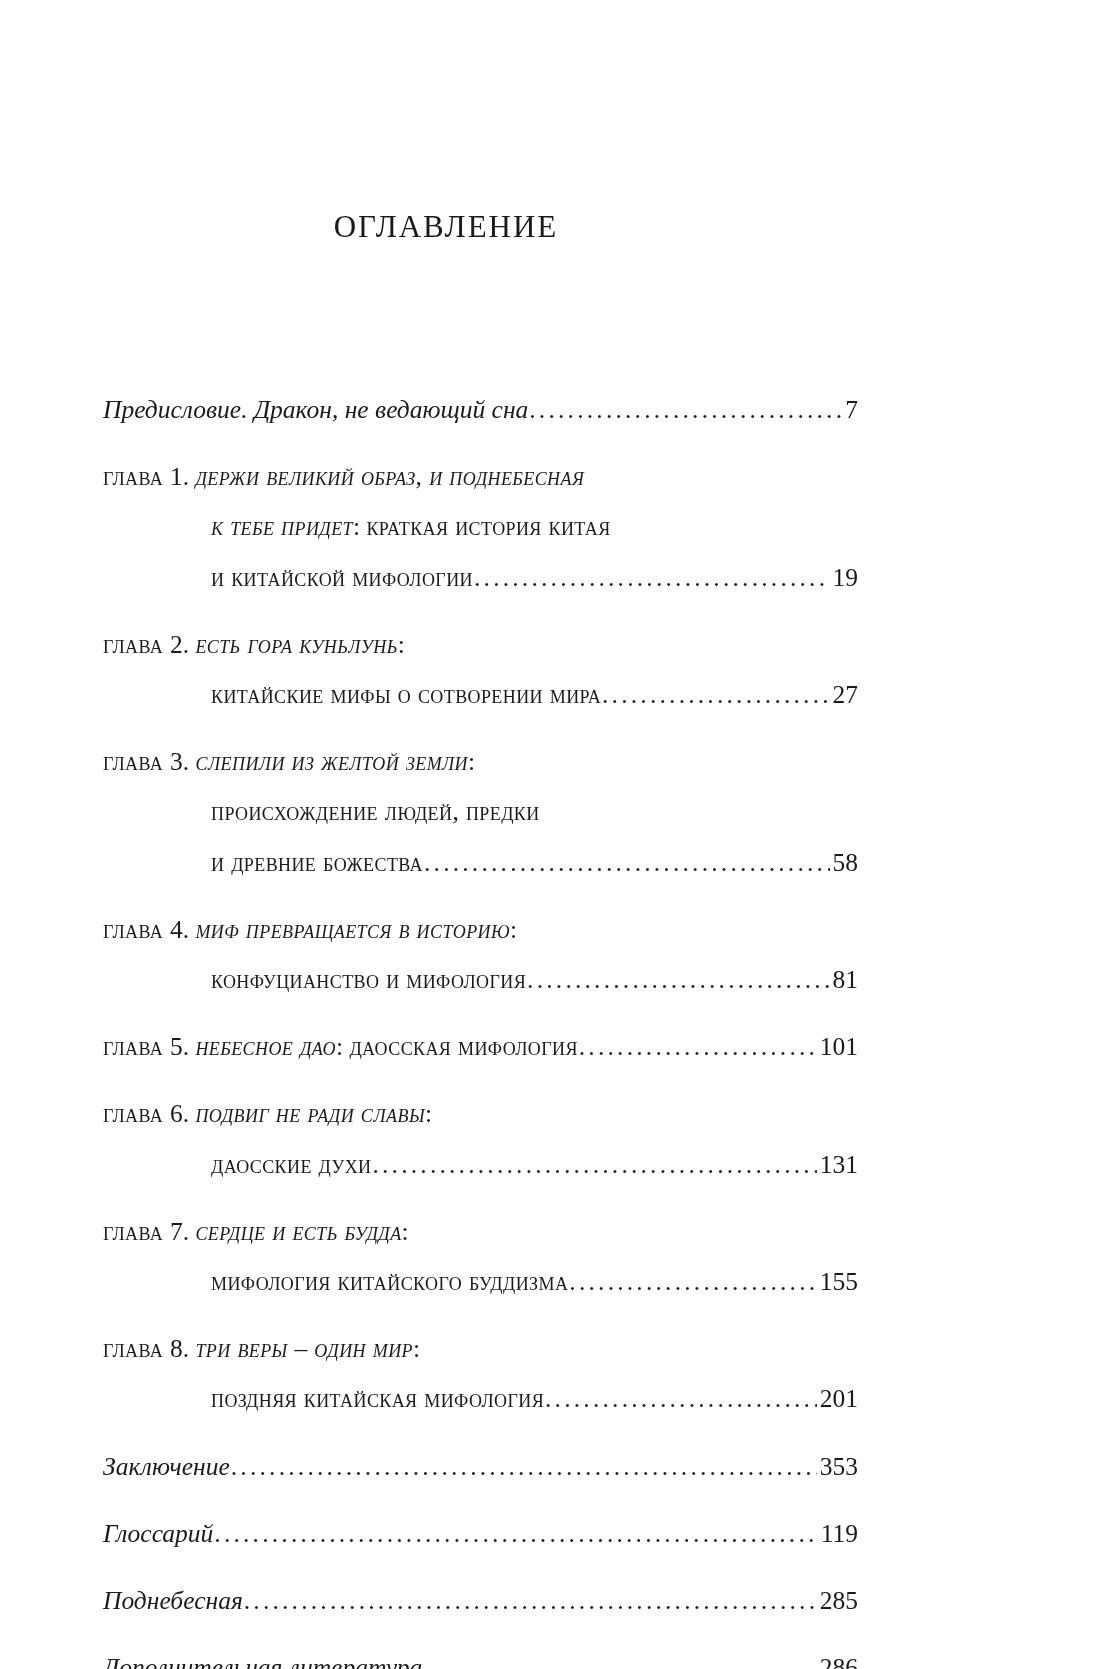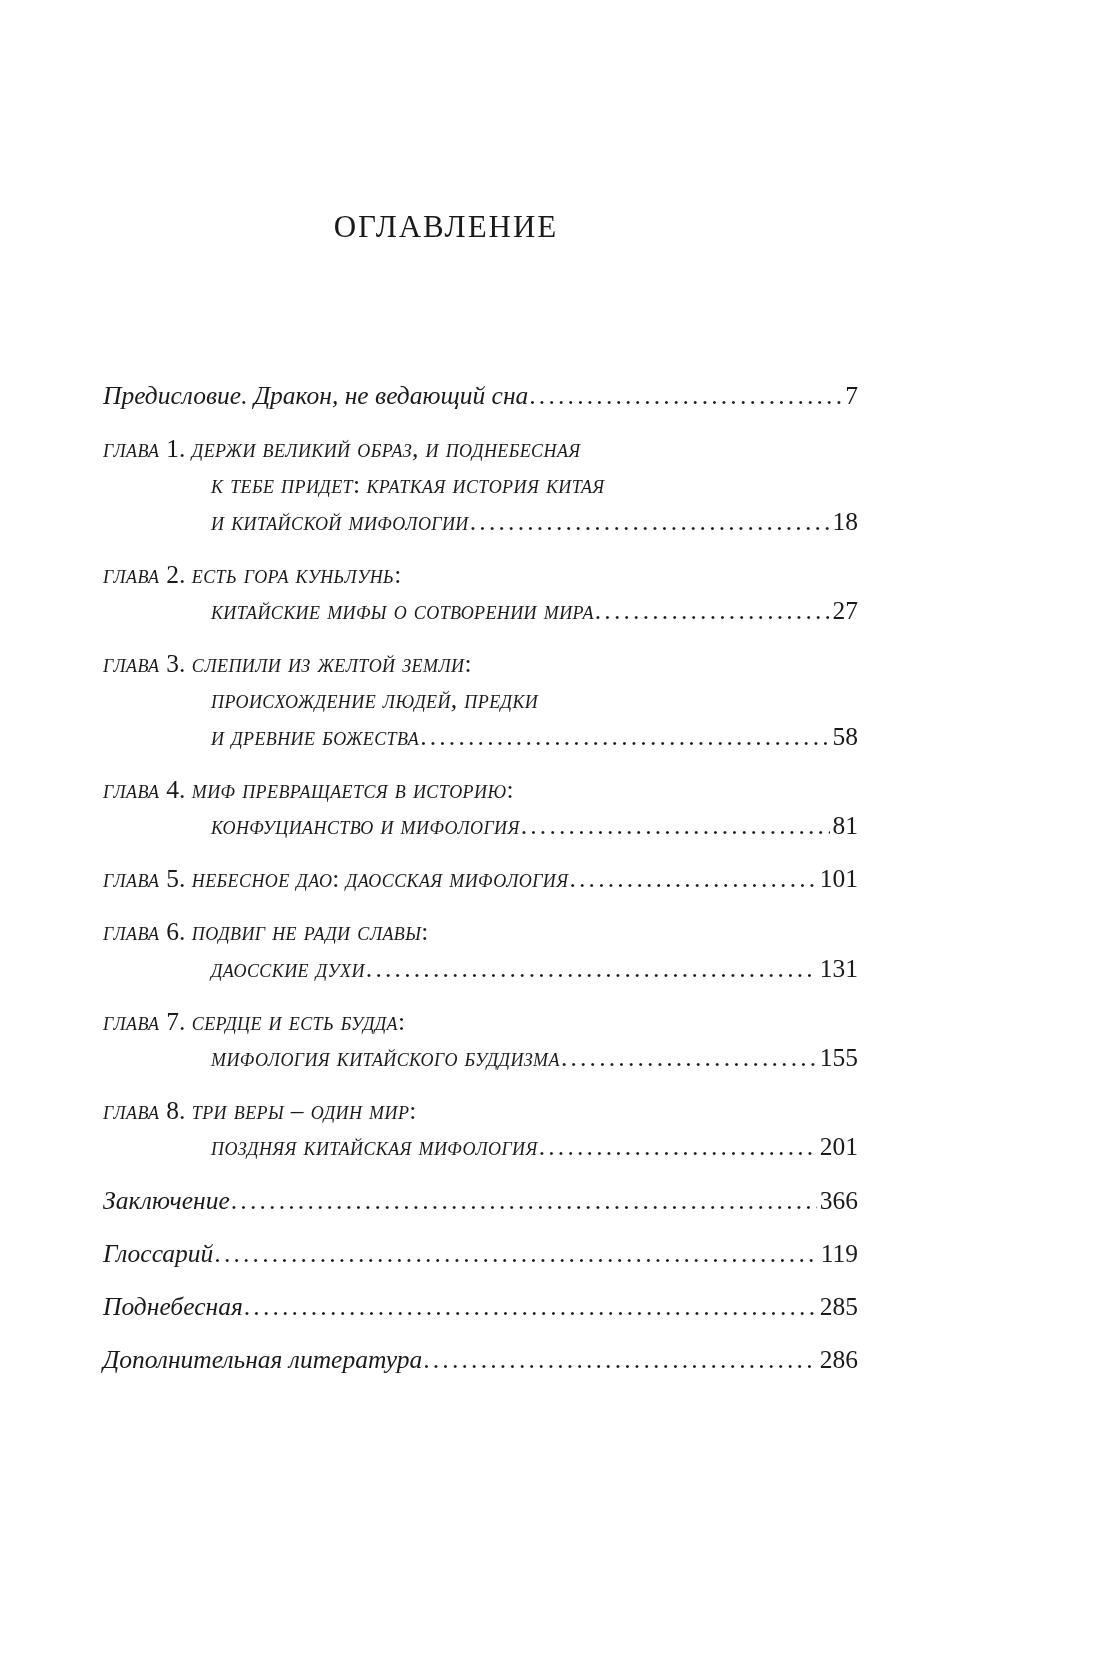--- a/index.html
+++ b/index.html
@@ -51,20 +51,21 @@
     width: 100%;
     font-size: 25.5px;
     line-height: 1.42;
     white-space: nowrap;
   }
   .entry .line.indent .txt {
     padding-left: 108px;
   }
   .txt {
     flex: 0 0 auto;
+    margin-top: 14px;
   }
   .leader {
     flex: 1 1 auto;
     overflow: hidden;
     white-space: nowrap;
     letter-spacing: 3.2px;
     font-size: 25.5px;
     margin: 0 1px 0 1px;
     color: #1a1a1a;
   }
@@ -73,21 +74,20 @@
     font-size: 25.5px;
     padding-left: 2px;
     text-align: right;
   }
 
   
   .sc {
     font-variant: small-caps;
     text-transform: lowercase;
     letter-spacing: 0.4px;
-    font-style: italic;
   }
   
   .sci {
     font-variant: small-caps;
     text-transform: lowercase;
     font-style: italic;
     letter-spacing: 0.4px;
   }
   
   .it {
@@ -116,21 +116,21 @@
       <div class="entry">
         <div class="line">
           <span class="txt"><span class="sc">Глава </span><span class="nosc">1.</span><span class="nosc"> </span><span class="sci">Держи Великий Образ, и Поднебесная</span></span>
         </div>
         <div class="line indent">
           <span class="txt"><span class="sci">к тебе придет</span><span class="nosc">: </span><span class="sc">краткая история Китая</span></span>
         </div>
         <div class="line indent">
           <span class="txt"><span class="sc">и китайской мифологии</span></span>
           <span class="leader">................................................................................................................................................................</span>
-          <span class="pageno">18</span>
+          <span class="pageno">19</span>
         </div>
       </div>
       <div class="entry">
         <div class="line">
           <span class="txt"><span class="sc">Глава </span><span class="nosc">2.</span><span class="nosc"> </span><span class="sci">Есть гора Куньлунь</span><span class="nosc">:</span></span>
         </div>
         <div class="line indent">
           <span class="txt"><span class="sc">китайские мифы о сотворении мира</span></span>
           <span class="leader">................................................................................................................................................................</span>
           <span class="pageno">27</span>
@@ -193,21 +193,21 @@
         <div class="line indent">
           <span class="txt"><span class="sc">поздняя китайская мифология</span></span>
           <span class="leader">................................................................................................................................................................</span>
           <span class="pageno">201</span>
         </div>
       </div>
       <div class="entry">
         <div class="line">
           <span class="txt"><span class="it">Заключение</span></span>
           <span class="leader">................................................................................................................................................................</span>
-          <span class="pageno">366</span>
+          <span class="pageno">353</span>
         </div>
       </div>
       <div class="entry">
         <div class="line">
           <span class="txt"><span class="it">Глоссарий</span></span>
           <span class="leader">................................................................................................................................................................</span>
           <span class="pageno">119</span>
         </div>
       </div>
       <div class="entry">

